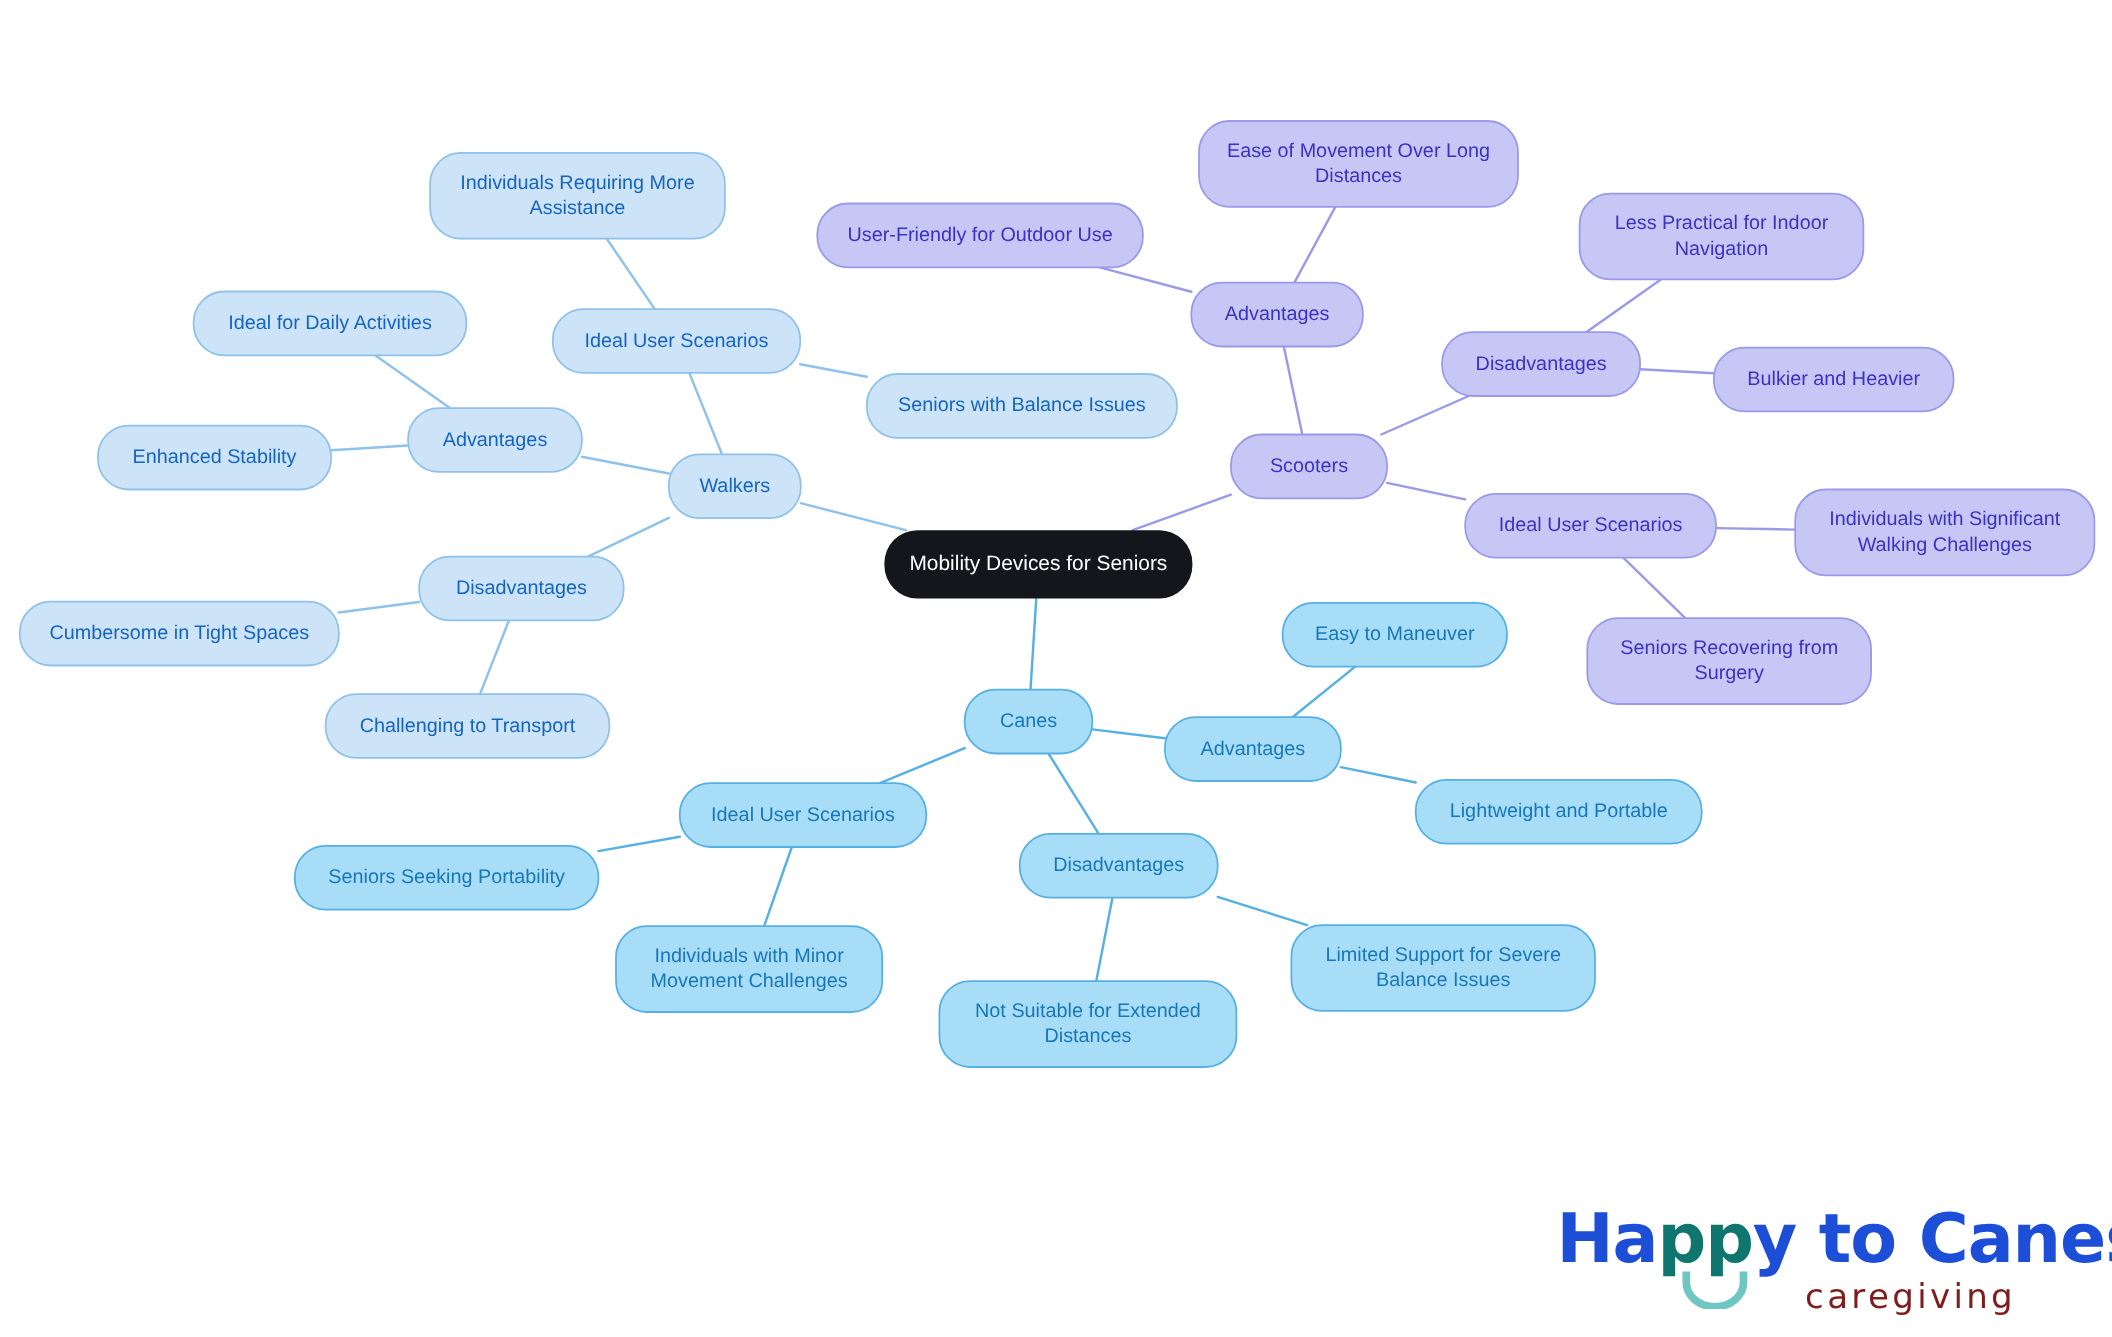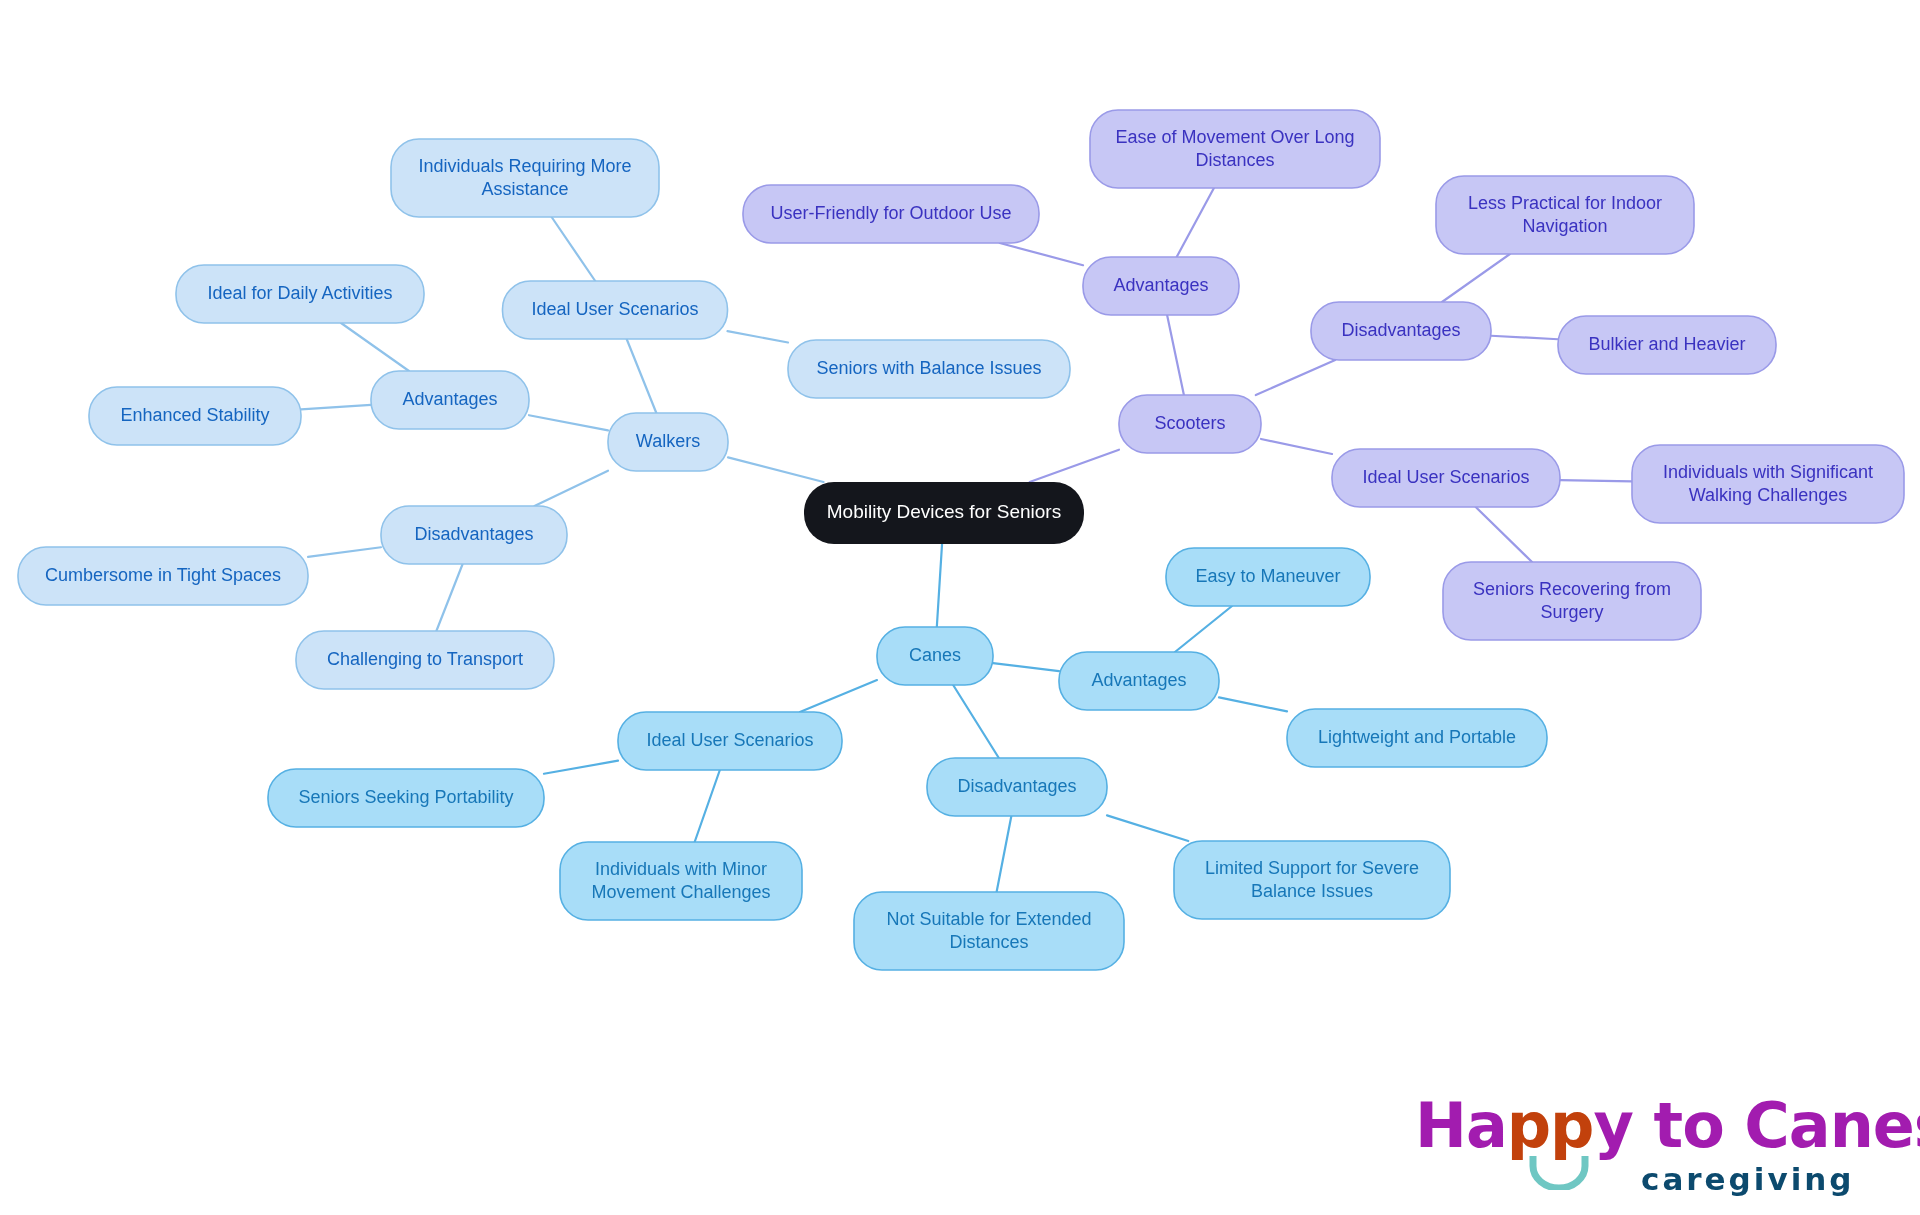--- a/index.html
+++ b/index.html
@@ -48,39 +48,38 @@
     position: absolute;
     left: 0;
     top: 0;
     font-family: "DejaVu Sans", sans-serif;
     font-weight: bold;
     font-size: 62px;
     letter-spacing: -1px;
     line-height: 1;
     white-space: nowrap;
   }
-  .logo-coral { color: #a21caf; margin-top: 28px; }
-  .logo-teal  { color: #c2410c; }
+  .logo-coral { color: #1d4ed8; margin-top: 28px; }
+  .logo-teal  { color: #0f766e; }
   #logo-smile {
     position: absolute;
     left: 113px;
     top: 59px;
     width: 62px;
     height: 36px;
   }
   #logo-sub {
     position: absolute;
     left: 226px;
     top: 66px;
     font-family: "DejaVu Sans", sans-serif;
     font-size: 31px;
     letter-spacing: 3px;
-    color: #0c4a6e;
+    color: #7f1d1d;
     white-space: nowrap;
-    font-weight: bold;
   }
 </style>
 </head>
 <body>
 
 <div id="mindmap-root">
   <svg id="mindmap-svg" viewBox="0 0 1920 1215" xmlns="http://www.w3.org/2000/svg">
     <g id="edge-layer">
         <path class="edge" d="M823.4929577464789,482 L728,457.4347826086956" stroke="#8fc2ea" stroke-width="2.2"></path>
         <path class="edge" d="M608,430.4403669724771 L529,415.2201834862385" stroke="#8fc2ea" stroke-width="2.2"></path>

